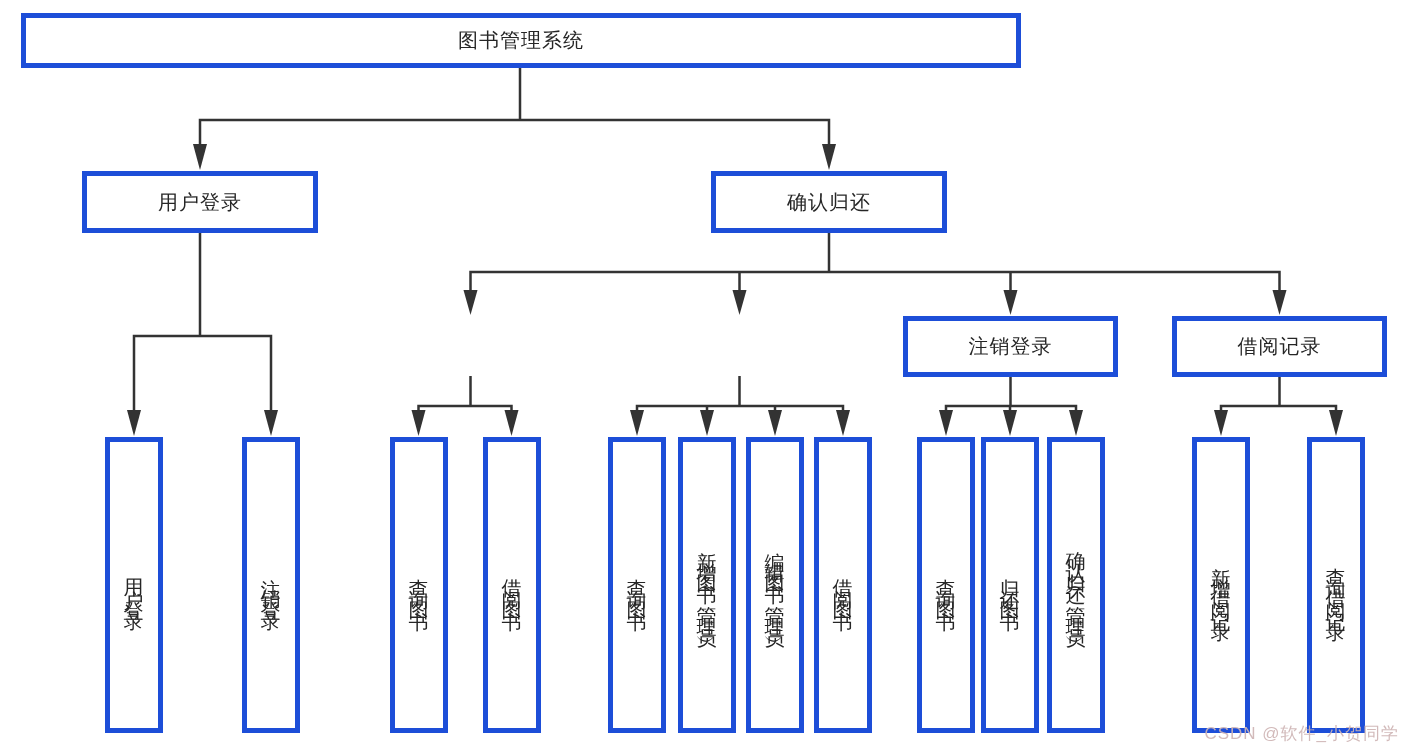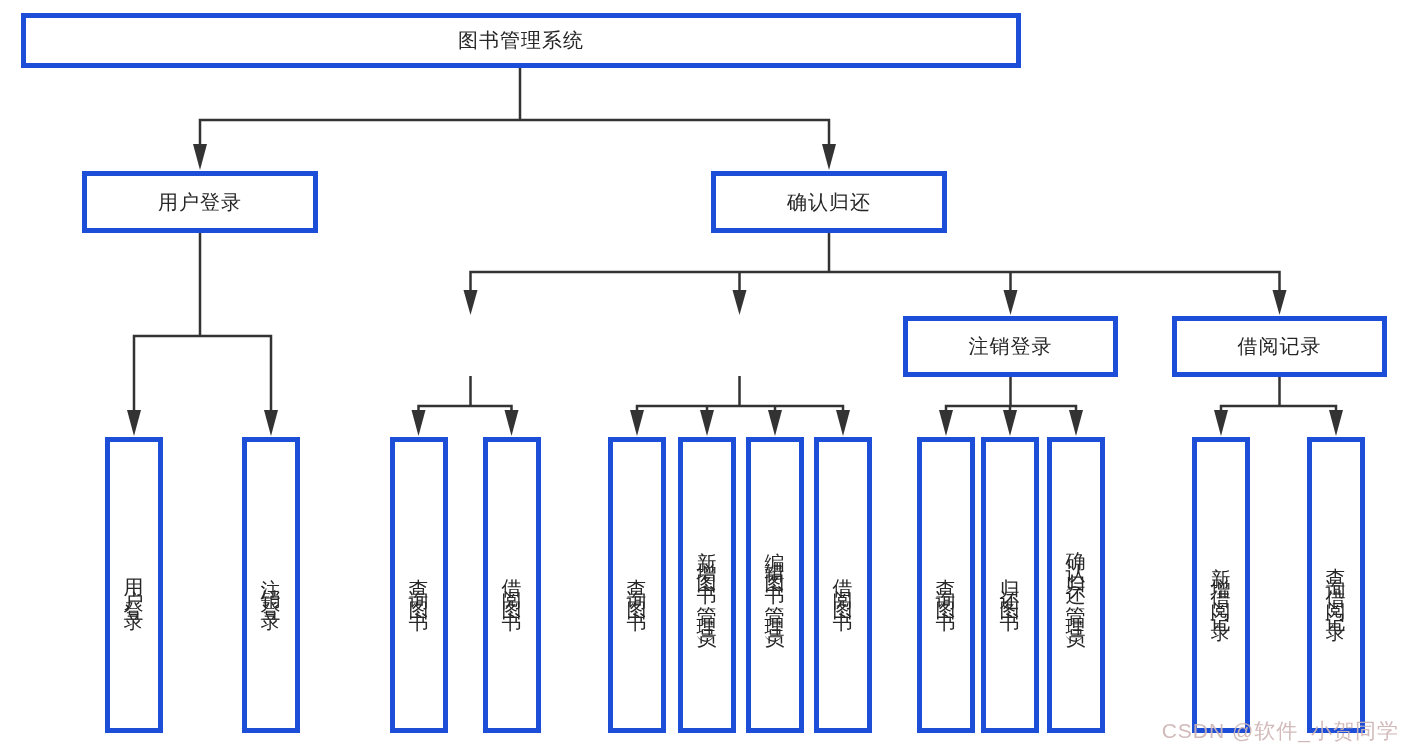--- a/index.html
+++ b/index.html
@@ -32,21 +32,21 @@
     writing-mode:vertical-rl;
     text-orientation:mixed;
     font-size:20px;
     letter-spacing:11px;
     line-height:1;
     white-space:nowrap;
   }
   .watermark {
     position:absolute;
     right:6px; bottom:2px;
-    font-size:21px;
+    font-size:17px;
     color:rgba(206,180,180,0.92);
     letter-spacing:1px;
     z-index:5;
     pointer-events:none;
   }
 </style>
 </head>
 <body>
 
 <div class="canvas">

